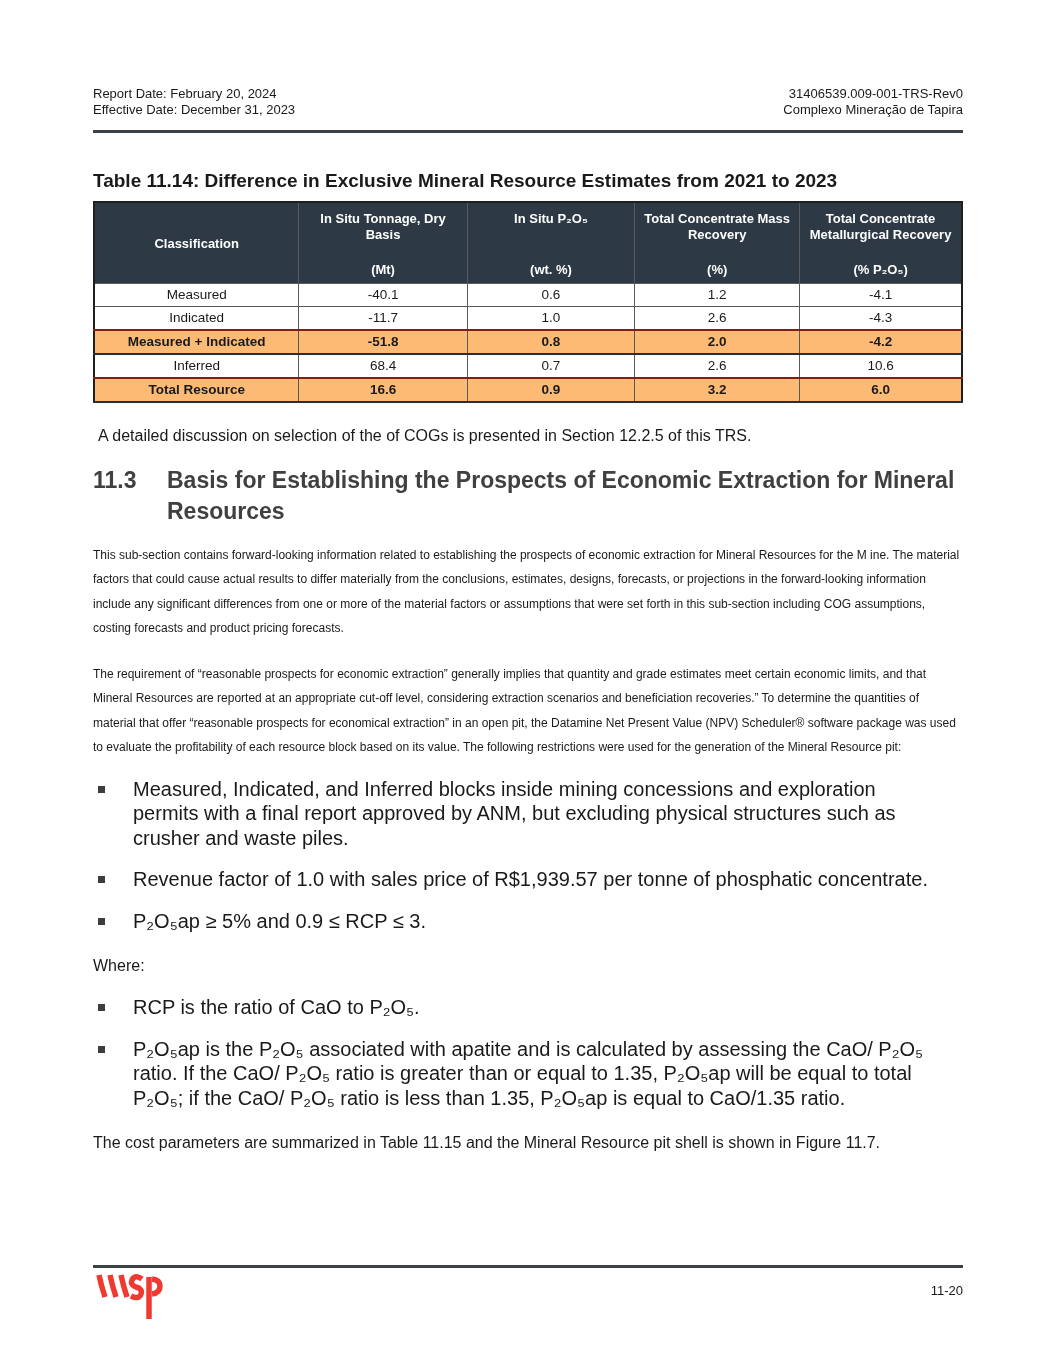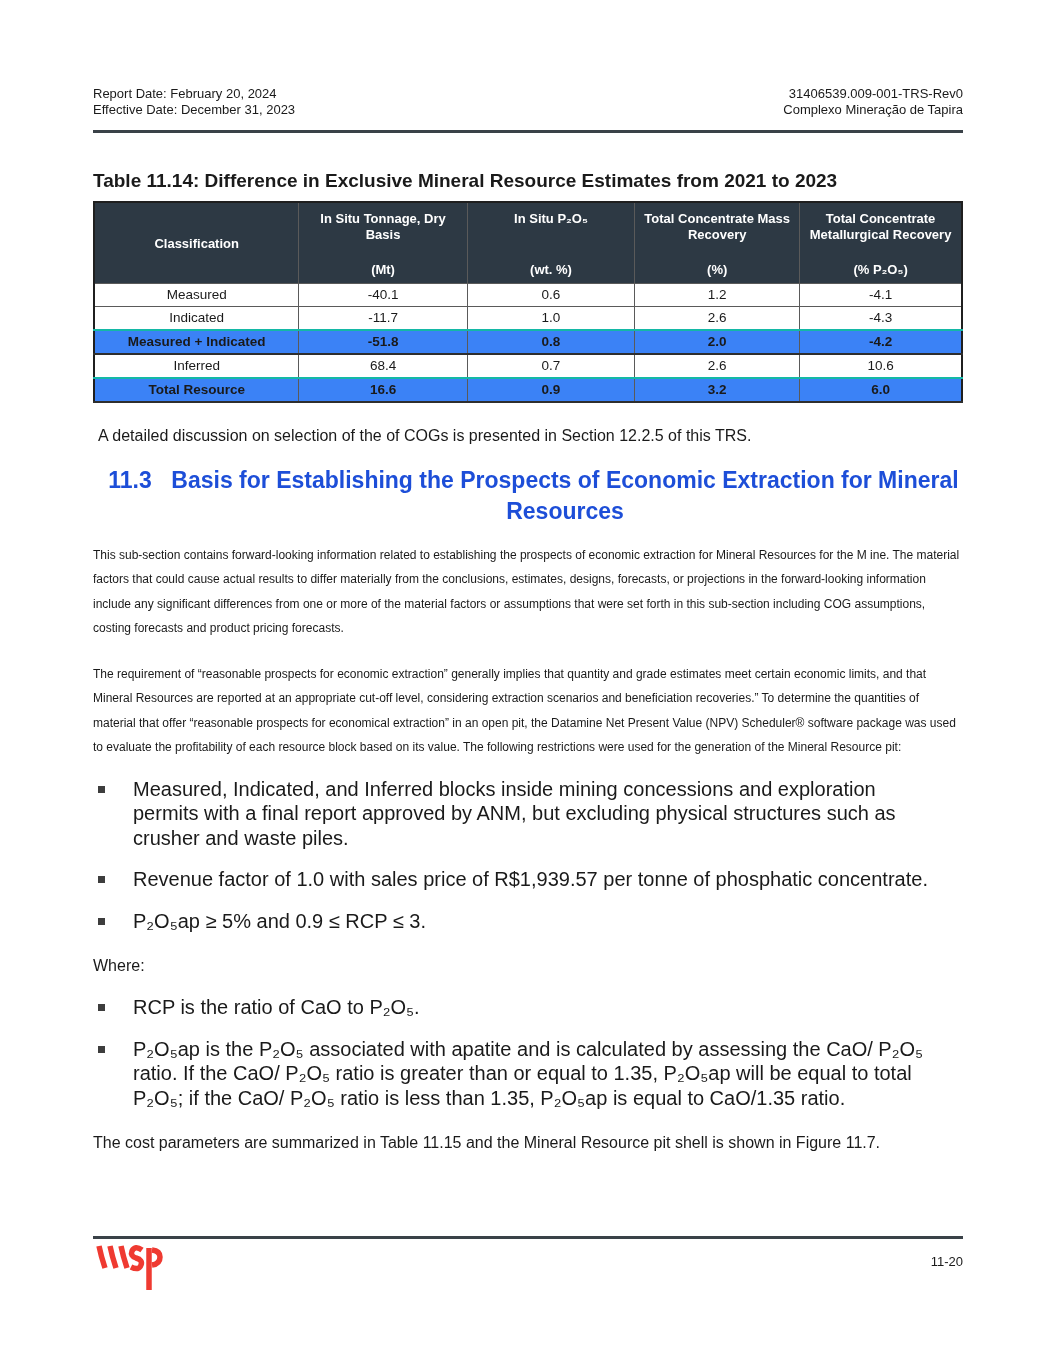--- a/index.html
+++ b/index.html
@@ -25,38 +25,38 @@
   .table-title { margin-top:37px; font-size:19px; font-weight:bold; }
   table.res { margin-top:9px; width:100%; border-collapse:collapse; border:2px solid #1f1f1f; table-layout:fixed; }
   table.res th, table.res td { border:1px solid #5a5a5a; }
   table.res thead th {
     background:#2d3944; color:#ffffff; font-weight:bold; font-size:13px; line-height:16px;
     vertical-align:top; height:81px; padding:8px 4px 5px 4px; 
   }
   table.res thead th .th-inner { display:flex; flex-direction:column; justify-content:space-between; height:100%; }
   table.res thead th.classif .th-inner { justify-content:center; }
   table.res tbody td { font-size:13.5px; line-height:16px; text-align:center; padding:3px 2px; background:#ffffff; }
-  table.res tbody tr.hl td { background:#3b82f6; font-weight:bold; border-top:2px solid #14b8a6; border-bottom:2px solid #2e2e2e; }
+  table.res tbody tr.hl td { background:#fdba74; font-weight:bold; border-top:2px solid #7f1d1d; border-bottom:2px solid #2e2e2e; }
 
   
   .note { margin-top:21px; font-size:16px; line-height:24px; padding-left:5px; }
-  .sec-heading { margin-top:17px; display:flex; color:#1d4ed8; font-weight:bold; font-size:23px; line-height:31px;text-align:center; }
+  .sec-heading { margin-top:17px; display:flex; color:#404040; font-weight:bold; font-size:23px; line-height:31px; }
   .sec-heading .num { width:74px; flex-shrink:0; }
   .para { margin-top:16px; font-size:12px; line-height:24.5px; }
   .para.p2 { margin-top:21px; }
 
   .bullet { display:flex; margin-top:17px; font-size:20px; line-height:24.5px; }
   .bullet .marker { width:7px; height:7px; background:#3d3d3d; margin:9px 0 0 5px; flex-shrink:0; }
   .bullet .btext { margin-left:28px; padding-right:20px; }
 
   .where-label { margin-top:21px; font-size:16px; line-height:24px; }
   .closing { margin-top:21px; font-size:16px; line-height:24px; }
 
   
-  .footer { position:absolute; left:93px; right:92px; top:1236px; }
+  .footer { position:absolute; left:93px; right:92px; top:1265px; }
   .footer-rule { height:3px; background:#3a4248; }
   .footer-row { display:flex; justify-content:space-between; align-items:flex-start; }
   .wsp-logo { margin-top:3px; }
   .page-number { margin-top:15px; font-size:13px; }
 </style>
 </head>
 <body>
 
 <div class="page">
   <div class="content">

